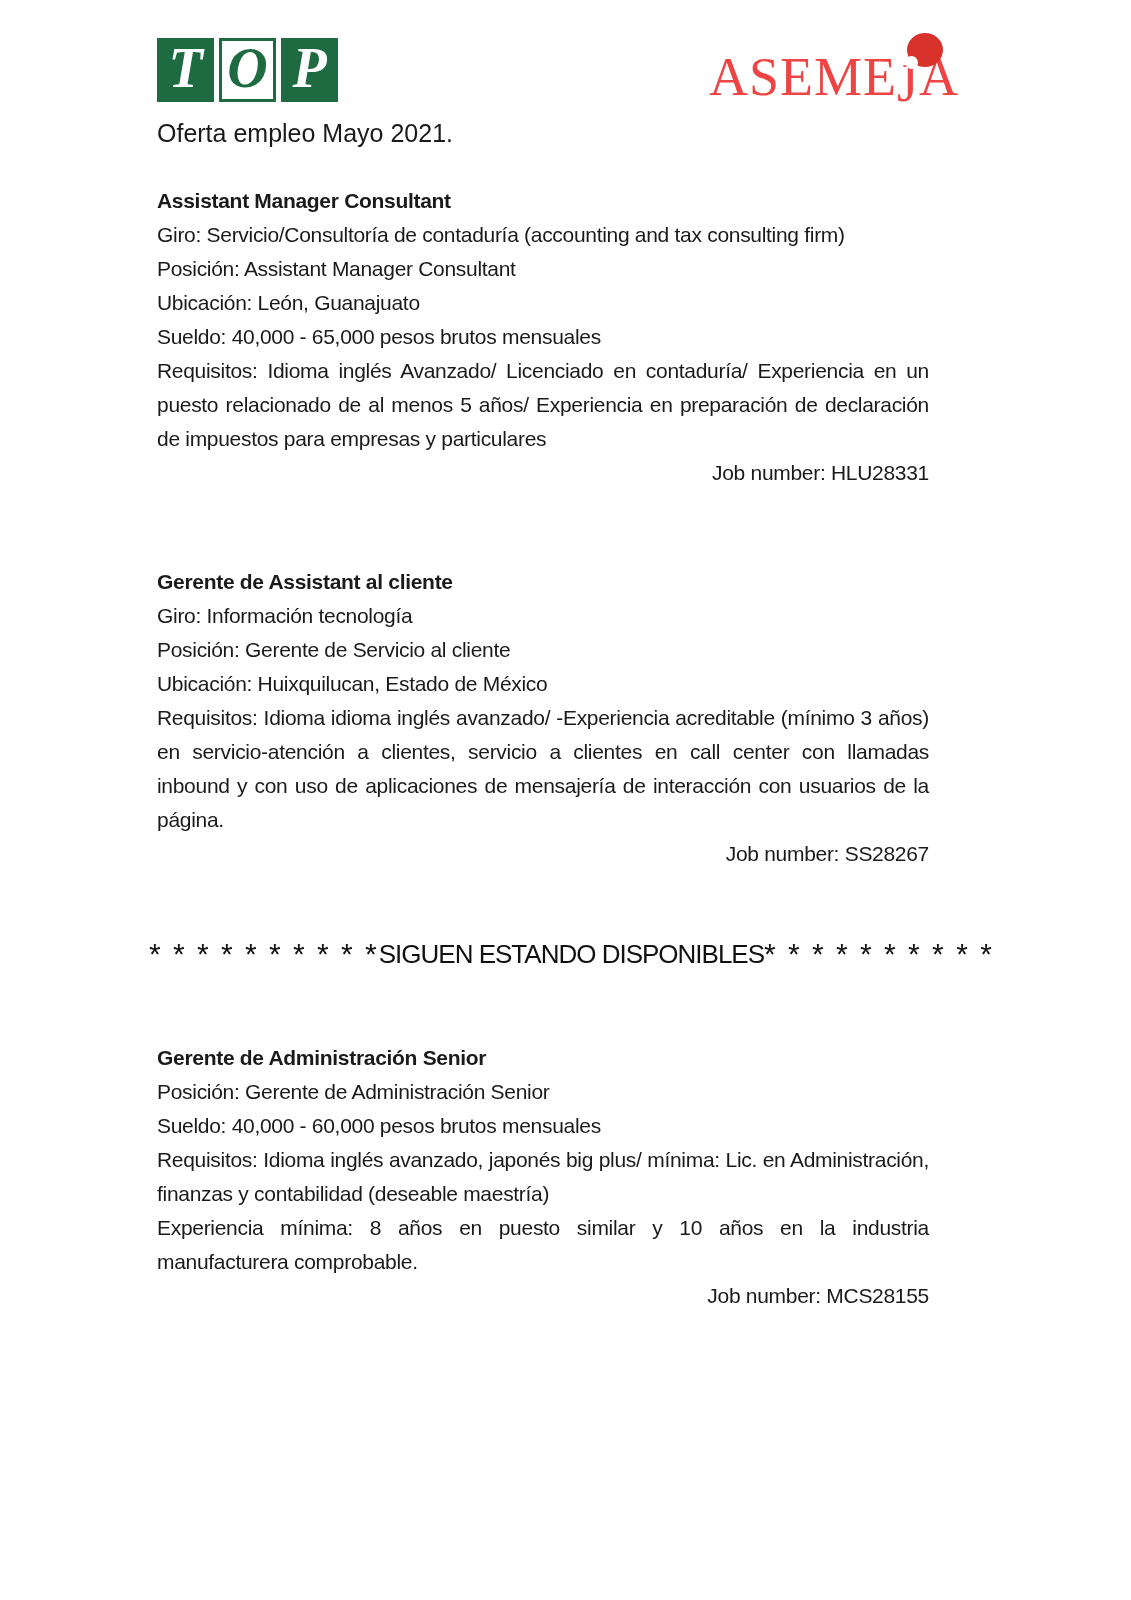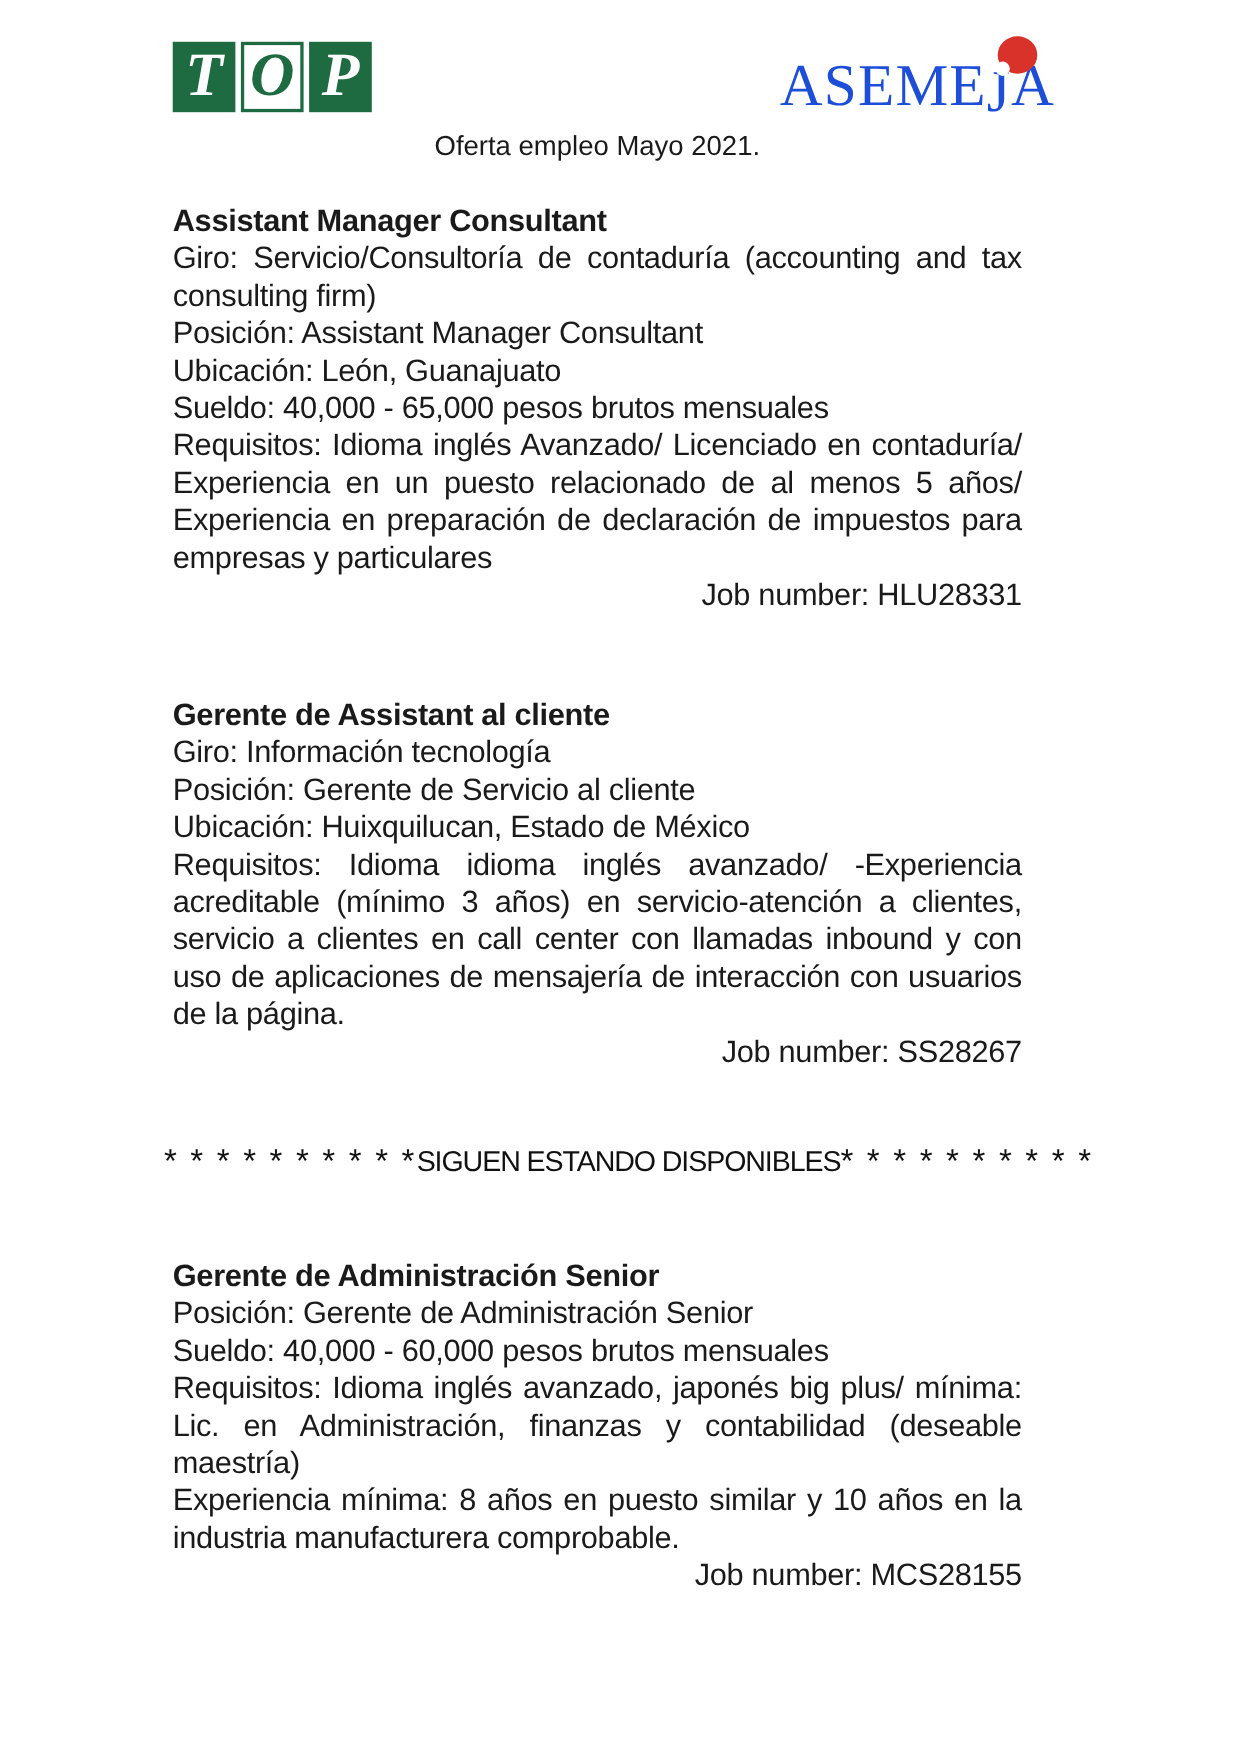--- a/index.html
+++ b/index.html
@@ -19,38 +19,38 @@
     width:57px;height:64px;box-sizing:border-box;
     display:flex;align-items:center;justify-content:center;
     font-family:"Liberation Serif",serif;font-style:italic;font-weight:bold;
     font-size:56px;line-height:1;padding-bottom:4px;
   }
   .top-logo .sq.filled{background:#1e6b41;color:#ffffff;}
   .top-logo .sq.outline{background:#ffffff;border:3px solid #1e6b41;color:#1e6b41;}
   .asemeja{
     position:relative;display:inline-block;margin-top:12px;
     font-family:"Liberation Serif",serif;font-size:54px;line-height:1;
-    color:#1d4ed8;letter-spacing:1px;white-space:nowrap;
+    color:#ef4444;letter-spacing:1px;white-space:nowrap;
   }
   .asemeja .aj{display:inline-block;transform:translateY(6px);}
   .asemeja .dot{
     position:absolute;top:-17px;right:16px;width:36px;height:34px;
     background:#d8322b;border-radius:50%;
   }
   .asemeja .dot::before{
     content:"";position:absolute;left:-2px;bottom:-2px;width:13px;height:13px;
     background:#ffffff;border-radius:50%;
   }
   
   .content{margin-left:157px;width:772px;}
   .title{
-    margin-top:6px;text-align:center;font-size:25px;line-height:30px;
+    margin-top:6px;font-size:25px;line-height:30px;
   }
   .job p, .job h2{
-    margin:0;font-size:28px;line-height:34px;letter-spacing:-0.3px;
+    margin:0;font-size:21px;line-height:34px;letter-spacing:-0.3px;
   }
   .job h2{font-weight:bold;}
   .job p{text-align:justify;}
   .job p:last-child{text-align:right;}
   .job-1{margin-top:36px;}
   .job-2{margin-top:75px;}
   .job-3{margin-top:0;}
   .divider{
     margin:66px 0 70px -8px;width:790px;text-align:center;
     white-space:nowrap;color:#111111;

